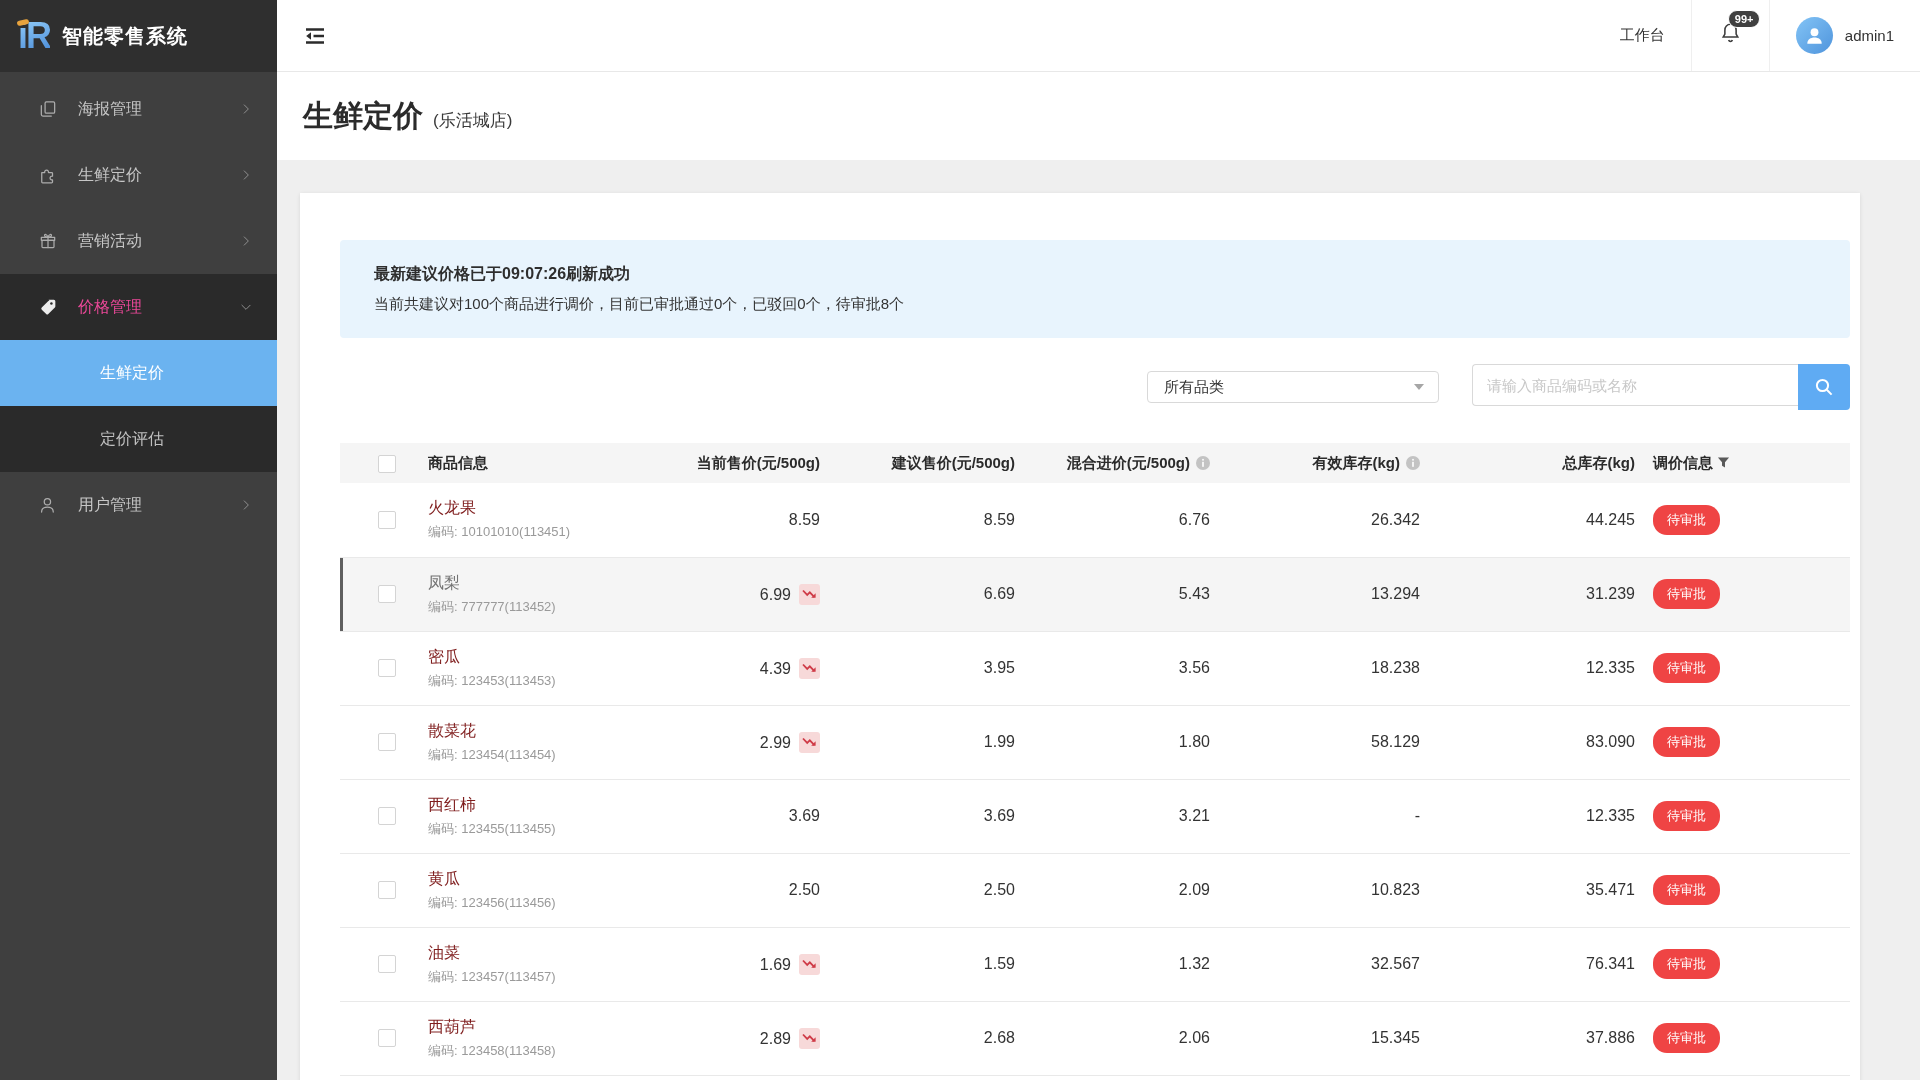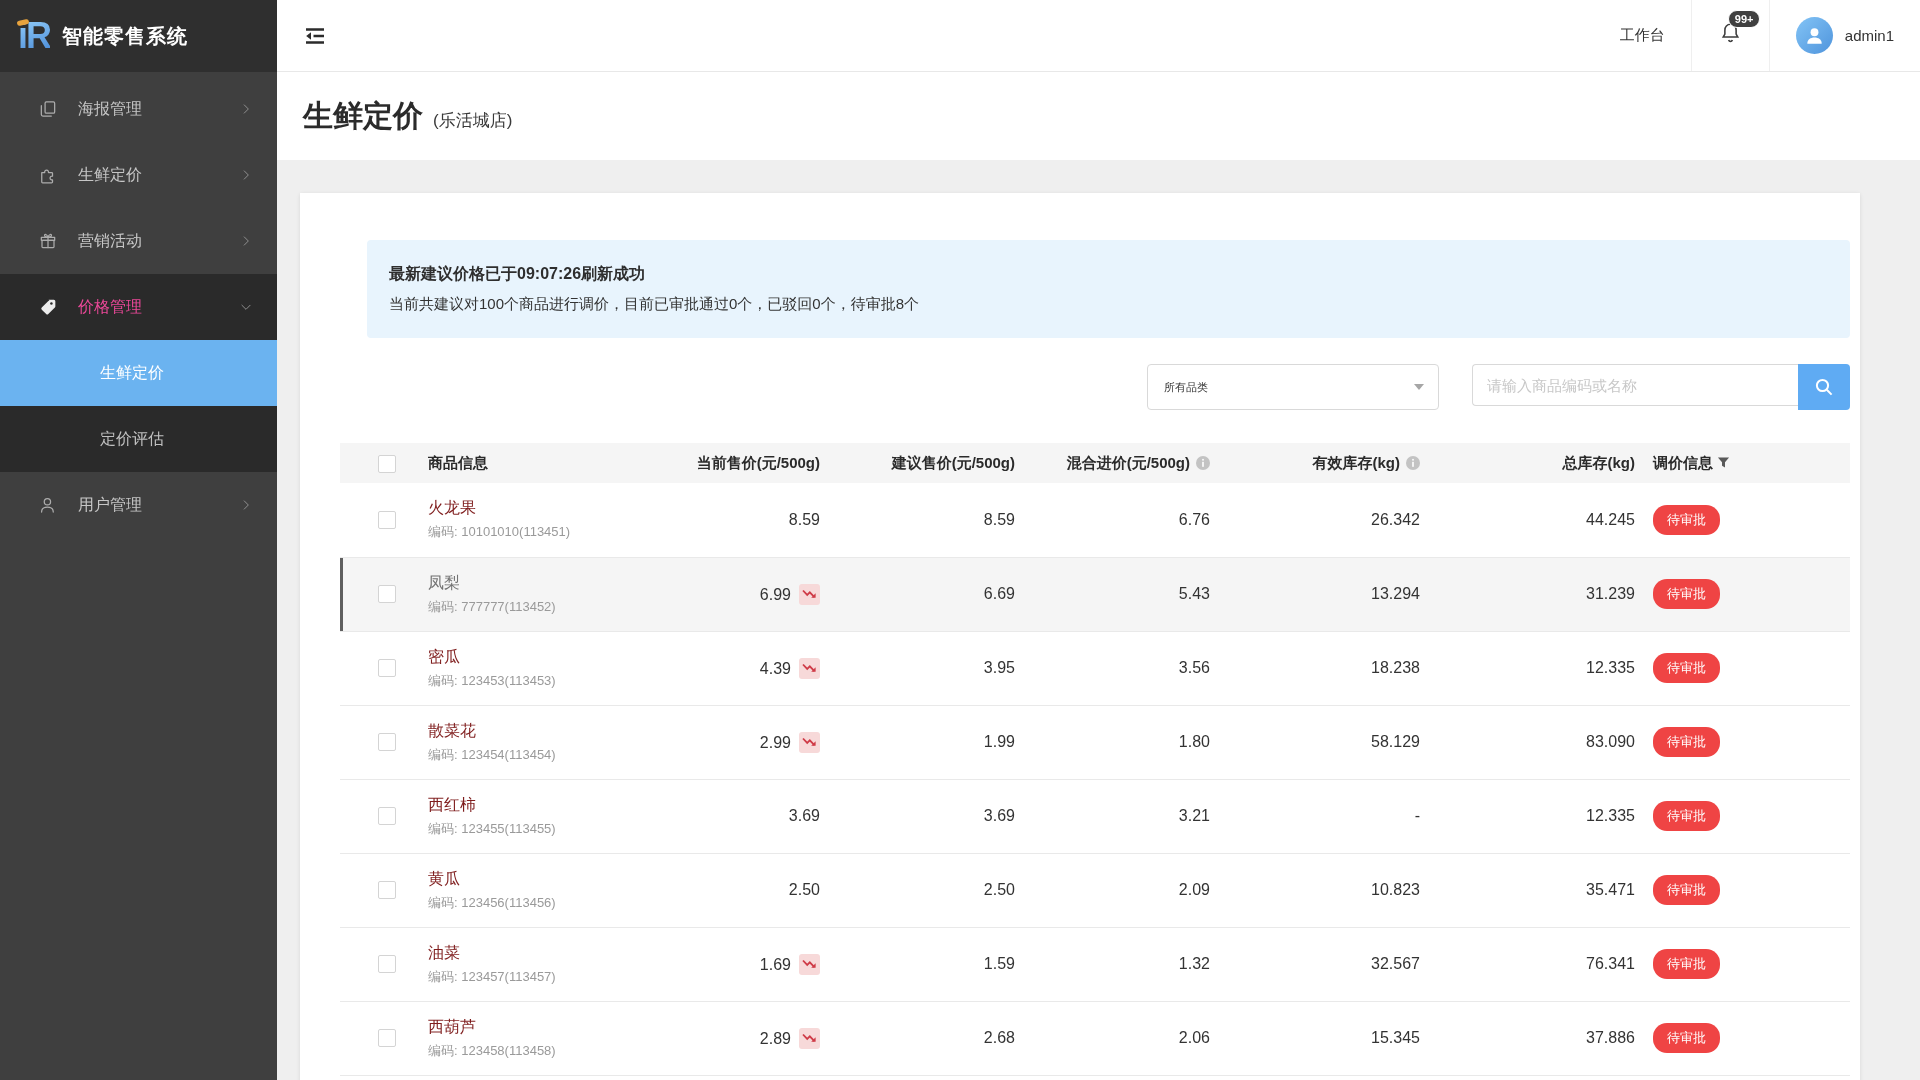--- a/index.html
+++ b/index.html
@@ -37,27 +37,27 @@
 
   
   .main { position:absolute; left:277px; top:72px; right:0; bottom:0; background:#efefef; overflow:hidden; }
   .page-header { background:#fff; height:88px; display:flex; align-items:center; padding-left:26px; }
   .page-title { font-size:30px; font-weight:bold; color:#2b2b2b; }
   .page-subtitle { font-size:17px; color:#3a3a3a; margin-left:10px; padding-top:8px; }
 
   .card { position:absolute; left:23px; top:121px; width:1560px; height:1200px; background:#fff; box-shadow:0 1px 4px rgba(0,0,0,0.10); }
   .card-inner { padding:47px 10px 0 40px; }
 
-  .banner { background:#e8f4fd; border-radius:4px; padding:24px 22px; margin-bottom:26px;margin-left:27px; }
+  .banner { background:#e8f4fd; border-radius:4px; padding:24px 34px; margin-bottom:26px; }
   .banner-line1 { font-size:16px; font-weight:bold; color:#2e2e2e; margin-bottom:10px; }
   .banner-line2 { font-size:15px; color:#333; }
 
   .filters { display:flex; justify-content:flex-end; align-items:center; margin-bottom:33px; }
-  .select-box { width:292px; height:46px; border:1px solid #d9d9d9; border-radius:4px; background:#fff;
-    display:flex; align-items:center; padding:0 16px; font-size:11px; color:#333; cursor:pointer; position:relative; }
+  .select-box { width:292px; height:32px; border:1px solid #d9d9d9; border-radius:4px; background:#fff;
+    display:flex; align-items:center; padding:0 16px; font-size:15px; color:#333; cursor:pointer; position:relative; }
   .select-caret { position:absolute; right:14px; width:0; height:0; border-left:5px solid transparent; border-right:5px solid transparent; border-top:6px solid #a6a6a6; }
   .search-group { display:flex; margin-left:33px; }
   .search-input { width:326px; height:42px; border:1px solid #d9d9d9; border-right:none; border-radius:4px 0 0 4px; padding:0 14px; font-size:15px; color:#333; outline:none; font-family:inherit; }
   .search-input::placeholder { color:#c8c8c8; }
   .search-btn { width:52px; height:46px; background:#5fabf3; border:none; border-radius:0 4px 4px 0; cursor:pointer; display:flex; align-items:center; justify-content:center; }
 
   table.price-table { width:1510px; border-collapse:collapse; table-layout:fixed; }
   .price-table th { background:#f5f5f5; height:40px; font-size:15px; font-weight:bold; color:#2b2b2b; white-space:nowrap; }
   .price-table td { height:74px; border-bottom:1px solid #e9e9e9; font-size:16px; color:#333; background:#fff; }
   .al { text-align:left; } .ar { text-align:right; }

